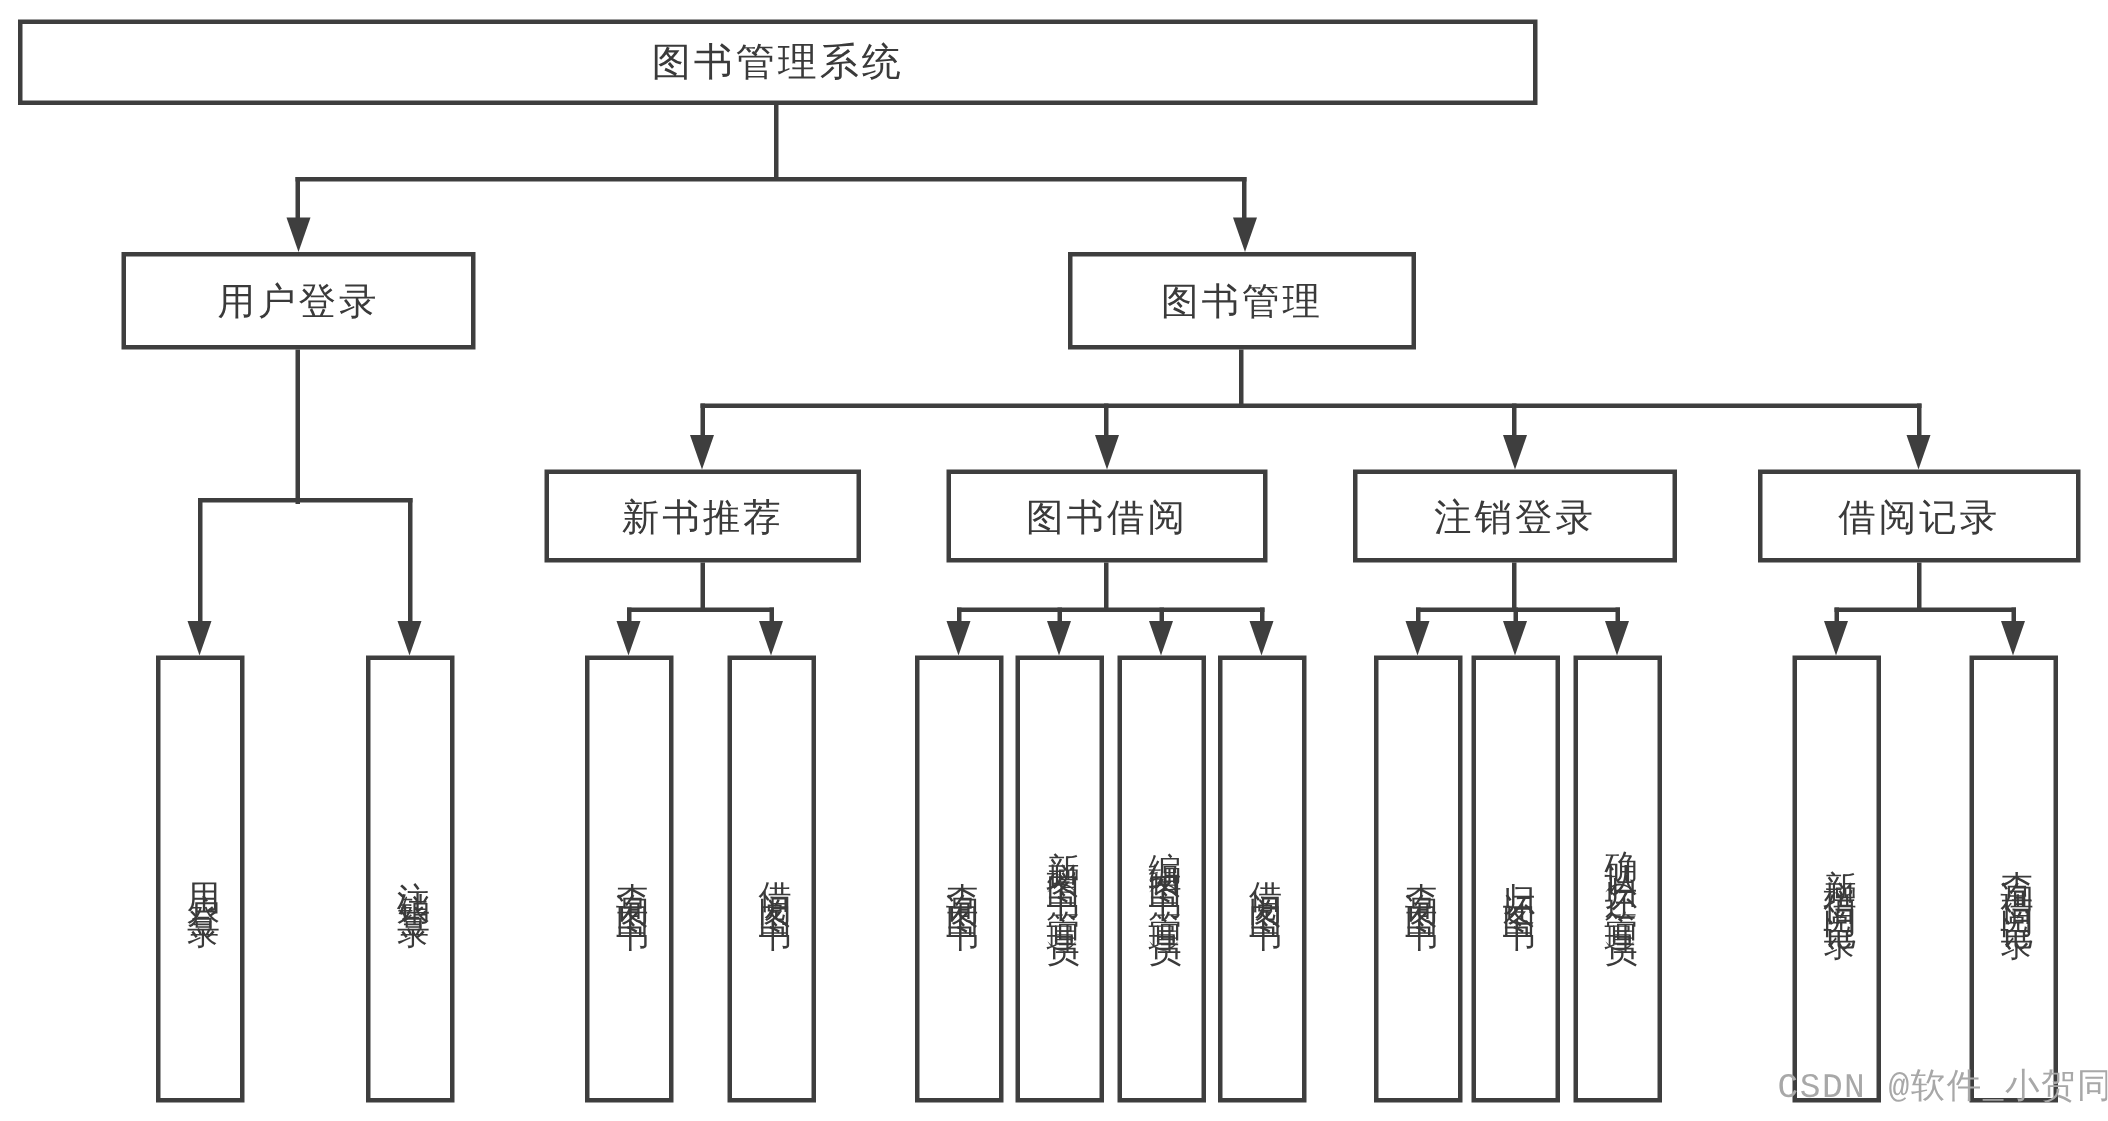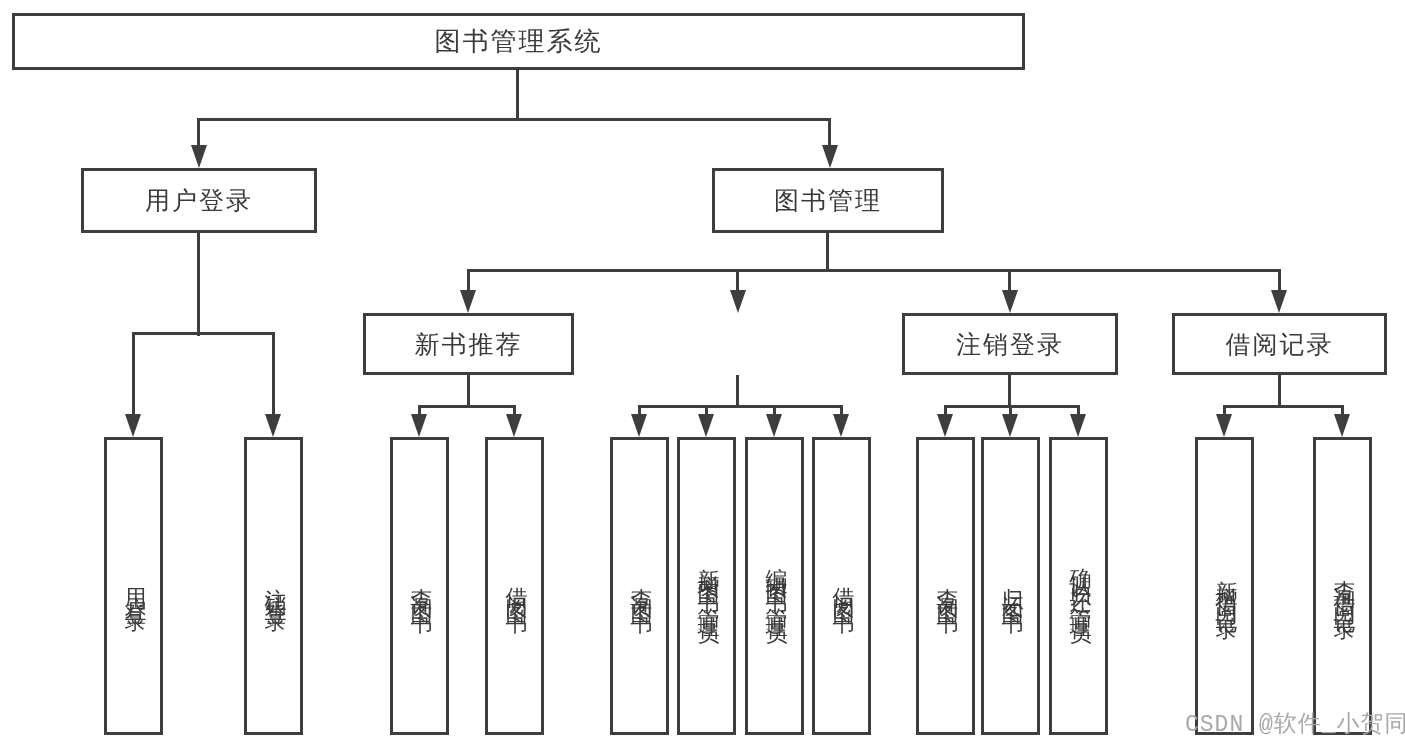--- a/index.html
+++ b/index.html
@@ -42,20 +42,21 @@
 <body>
 
 <div class="canvas">
 
   <div class="box h root" style="left:12px;top:13px;width:1013px;height:57px">图书管理系统</div>
 
   <div class="box h" style="left:81px;top:168px;width:236px;height:65px">用户登录</div>
   <div class="box h" style="left:363px;top:313px;width:211px;height:62px">新书推荐</div>
 
   <div class="box h" style="left:712px;top:168px;width:232px;height:65px">图书管理</div>
+  <div class="box h" style="left:631px;top:313px;width:214px;height:62px">图书借阅</div>
   <div class="box h" style="left:902px;top:313px;width:216px;height:62px">注销登录</div>
   <div class="box h" style="left:1172px;top:313px;width:215px;height:62px">借阅记录</div>
 
   <div class="box v" style="left:104px;top:437px;width:59px;height:298px">用户登录</div>
   <div class="box v" style="left:244px;top:437px;width:59px;height:298px">注销登录</div>
 
   <div class="box v" style="left:390px;top:437px;width:59px;height:298px">查询图书</div>
   <div class="box v" style="left:485px;top:437px;width:59px;height:298px">借阅图书</div>
 
   <div class="box v" style="left:610px;top:437px;width:59px;height:298px">查询图书</div>

